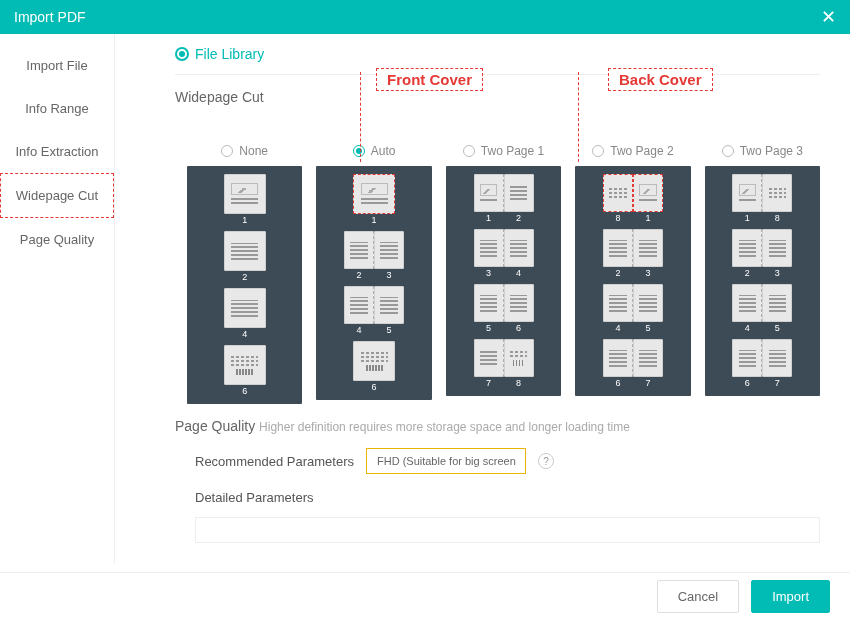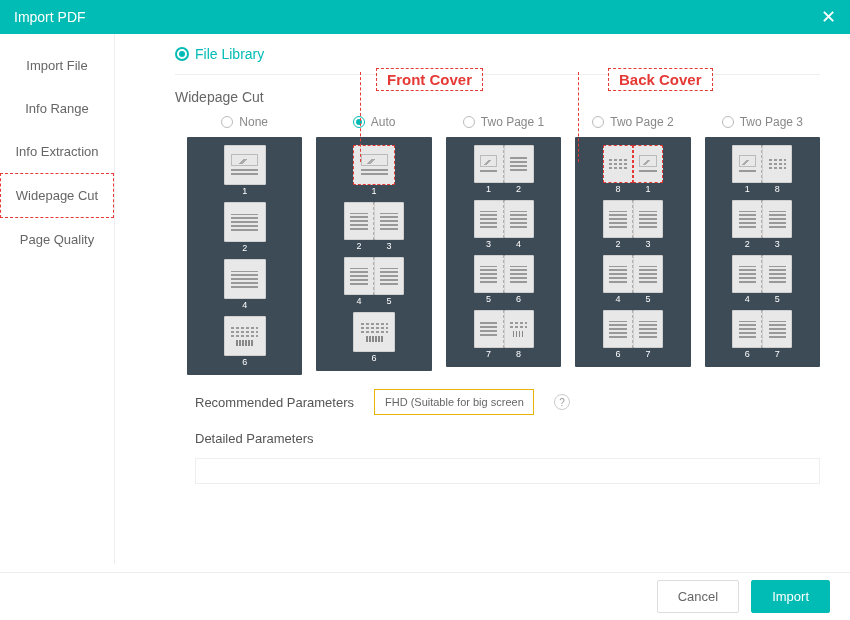--- a/index.html
+++ b/index.html
@@ -17,21 +17,21 @@
     .main { flex: 1; padding: 12px 30px 0 60px; overflow-y: auto; }
     .radio-top { display: flex; align-items: center; gap: 6px; margin-bottom: 10px; padding-bottom: 12px; border-bottom: 1px solid #eee; }
     .radio-dot { width: 14px; height: 14px; border: 2px solid #00bcb4; border-radius: 50%; display: inline-flex; align-items: center; justify-content: center; }
     .radio-dot::after { content: ""; width: 6px; height: 6px; background: #00bcb4; border-radius: 50%; }
     .radio-top .lbl { color: #00bcb4; font-size: 14px; }
 
     .section-title { font-size: 14px; color: #666; margin: 14px 0 10px; }
     .sub-hint { color: #aaa; font-size: 12px; }
 
     .options-row { display: flex; gap: 14px; margin-left: 12px; }
-    .option { width: 120px; }
+    .option { width: 120px; margin-top: 29px; }
     .opt-head { display: flex; align-items: center; gap: 6px; margin-bottom: 8px; justify-content: center; }
     .opt-radio { width: 12px; height: 12px; border: 1px solid #bbb; border-radius: 50%; display: inline-flex; align-items: center; justify-content: center; }
     .opt-radio.checked { border-color: #00bcb4; }
     .opt-radio.checked::after { content: ""; width: 6px; height: 6px; background: #00bcb4; border-radius: 50%; }
     .opt-label { font-size: 12px; color: #888; }
 
     .preview { background: #3d4b57; padding: 8px 0; display: flex; flex-direction: column; align-items: center; gap: 6px; border-radius: 1px; }
     .spread { display: flex; flex-direction: column; align-items: center; }
     .spread-pages { display: flex; gap: 0; }
     .page { background: #e8e8e8; border: 1px solid #d0d0d0; border-radius: 1px; display: flex; flex-direction: column; justify-content: center; align-items: center; padding: 3px; }
@@ -44,21 +44,21 @@
     .img::after { content: ""; position: absolute; left: 10%; bottom: 1px; width: 60%; height: 5px; background: linear-gradient(135deg, transparent 40%, #aaa 40% 60%, transparent 60%); }
     .bc { width: 50%; height: 6px; background: repeating-linear-gradient(90deg,#888 0 1.5px,transparent 1.5px 3px); margin-top: 2px; }
     .nums { display: flex; gap: 0; color: #fff; font-size: 9px; justify-content: center; margin-top: 1px; }
     .nums span { width: 30px; text-align: center; }
     .nums.single span { width: 42px; }
 
     .redbox { border: 1.5px dashed #e53935 !important; }
     .annot { position: absolute; color: #e53935; font-weight: bold; font-size: 15px; border: 1.5px dashed #e53935; padding: 2px 10px; background: #fff; margin-top: 20px; }
     .annot-line { position: absolute; border-left: 1.5px dashed #e53935; }
 
-    .pq-row { display: flex; align-items: center; gap: 20px; margin: 14px 0 0 20px; }
+    .pq-row { display: flex; align-items: center; gap: 12px; margin: 14px 0 0 20px; }
     .select { border: 1px solid #eab308; padding: 6px 24px 6px 10px; font-size: 11px; color: #666; width: 160px; white-space: nowrap; overflow: hidden; }
     .help { width: 16px; height: 16px; border: 1px solid #ccc; border-radius: 50%; display: inline-flex; align-items: center; justify-content: center; font-size: 10px; color: #999; }
     .dp { margin: 16px 0 0 20px; font-size: 13px; color: #555; }
     .dpbox { border: 1px solid #eee; margin: 12px 0 0 20px; height: 26px; }
 
     .footer { position: absolute; left: 0; right: 0; bottom: 0; height: 48px; border-top: 1px solid #eee; display: flex; justify-content: flex-end; align-items: center; padding: 0 20px; gap: 12px; background: #fff; }
     .btn { padding: 8px 20px; font-size: 13px; cursor: pointer; border-radius: 2px; }
     .btn-cancel { background: #fff; border: 1px solid #ddd; color: #666; }
     .btn-import { background: #00bcb4; border: 1px solid #00bcb4; color: #fff; }
 
@@ -489,20 +489,24 @@
               <div class="nums">
                 <span>6</span>
                 <span>7</span>
               </div>
             </div>
         </div>
       </div>
 
     </div>
 
+    <div class="section-title">
+      <span>Page Quality</span>
+      <span class="sub-hint">Higher definition requires more storage space and longer loading time</span>
+    </div>
     <div class="pq-row">
       <span>Recommended Parameters</span>
       <div class="select">FHD (Suitable for big screen</div>
       <span class="help">?</span>
     </div>
     <div class="dp">Detailed Parameters</div>
     <div class="dpbox"></div>
   </div>
 </div>
 

